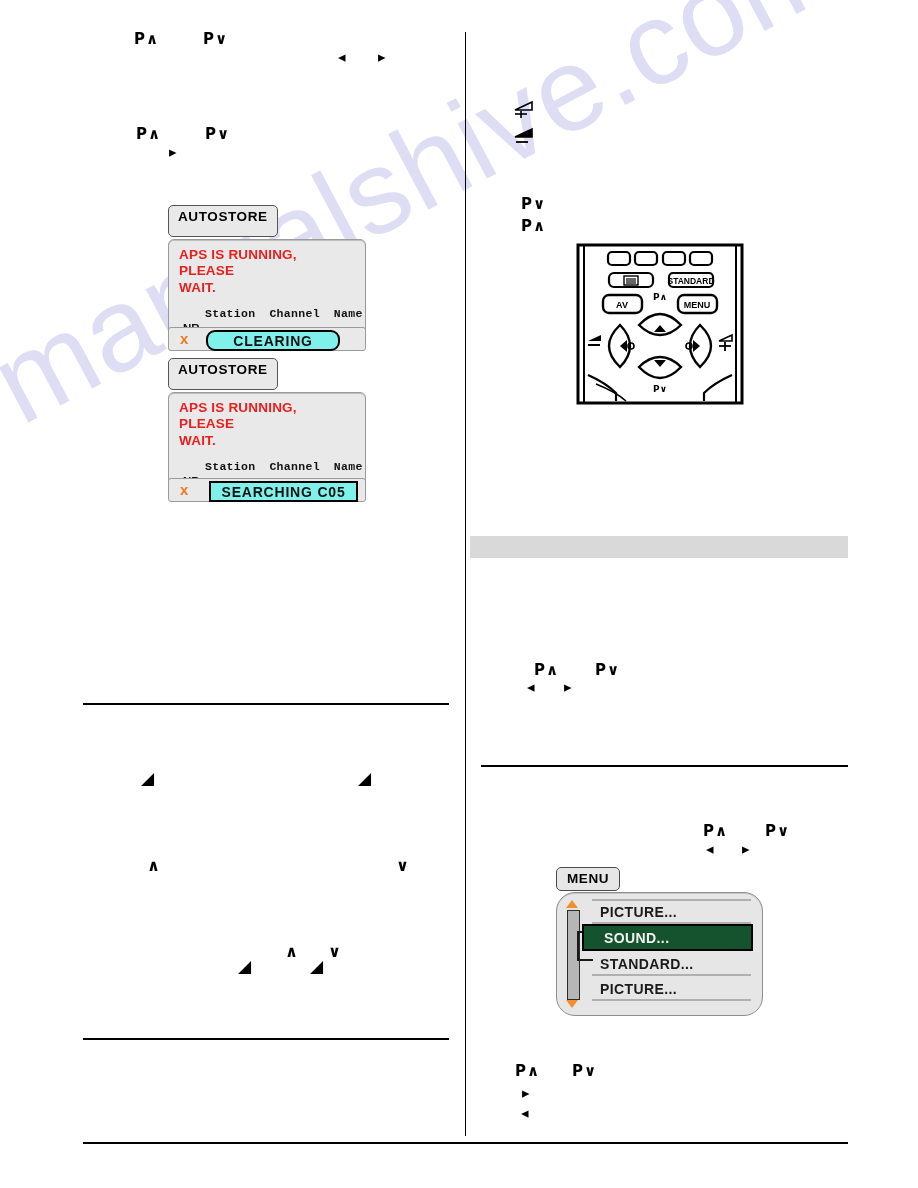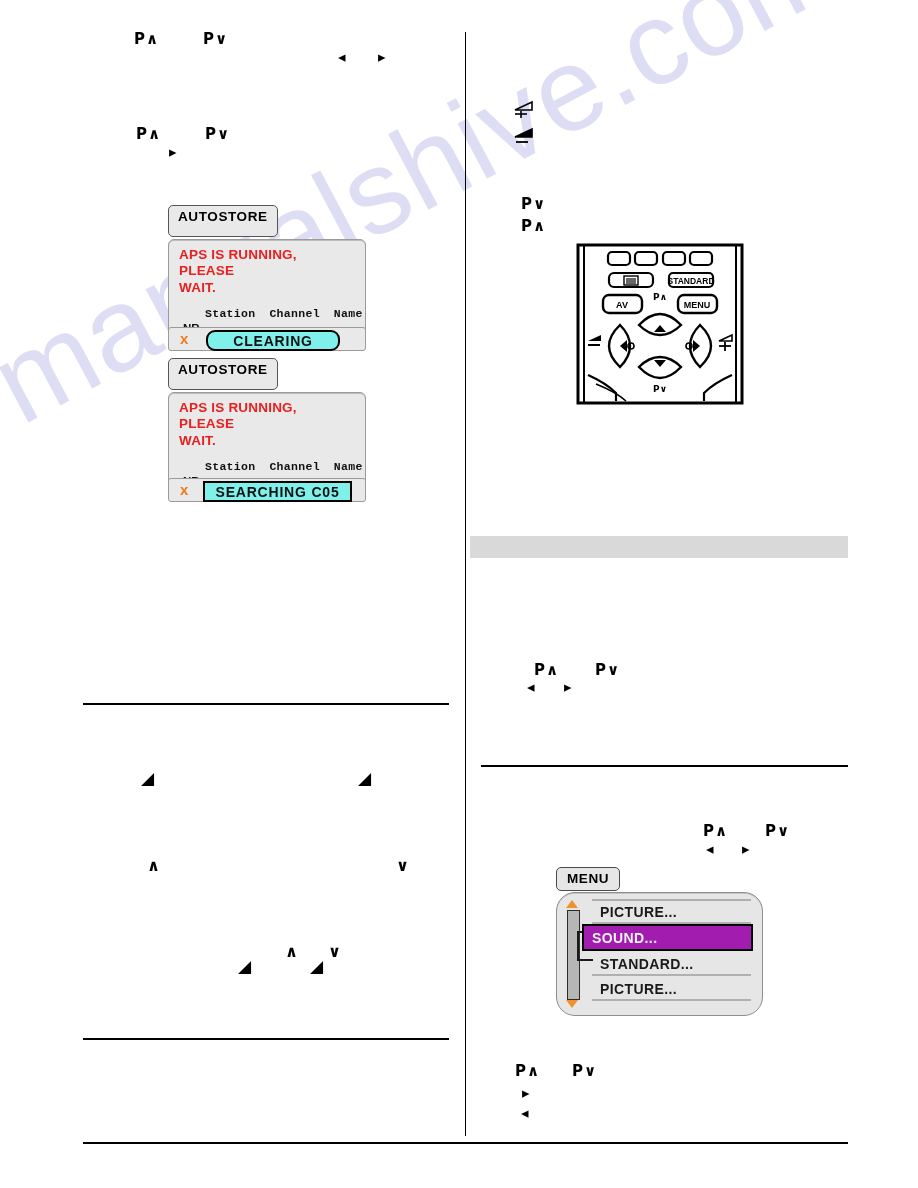--- a/index.html
+++ b/index.html
@@ -120,22 +120,22 @@
     font-weight:bold;font-size:14px;letter-spacing:.4px;color:#1a1a1a;
     padding-left:10px;
   }
   .menu-row .sep{
     position:absolute;left:2px;right:2px;bottom:0;height:2px;background:#b0b0b0;
   }
   .menu-row.top-sep::before{
     content:"";position:absolute;left:2px;right:2px;top:0;height:2px;background:#b0b0b0;
   }
   .menu-row.selected{
-    background:#a21caf;color:#f2f2f2;border:2px solid #000;
-    height:23px;margin-left:-8px;padding-left:8px;
+    background:#14532d;color:#f2f2f2;border:2px solid #000;
+    height:23px;margin-left:-8px;padding-left:20px;
   }
 
   
   .remote{position:absolute;}
 </style>
 </head>
 <body>
 
 <div class="page">
 
@@ -195,21 +195,21 @@
         <div class="hdr">
           <span>Station</span><span>Channel</span><span>Name</span>
         </div>
         <div class="nr">NR.</div>
       </div>
     </div>
   </div>
 
   <div class="osd-status" style="position:absolute;left:168px;top:478px;width:196px;">
     <div class="wrench">x</div>
-    <div class="lcd" style="left:34px;width:145px;">SEARCHING  C05</div>
+    <div class="lcd" style="left:40px;width:145px;">SEARCHING  C05</div>
   </div>
 
   <div class="sym tri" style="left:141px;top:770px;font-size:17px;">◢</div>
   <div class="sym tri" style="left:358px;top:770px;font-size:17px;">◢</div>
 
   <div class="sym caret" style="left:147px;top:858px;">∧</div>
   <div class="sym caret" style="left:396px;top:858px;">∨</div>
 
   <div class="sym caret" style="left:285px;top:944px;">∧</div>
   <div class="sym caret" style="left:328px;top:944px;">∨</div>

